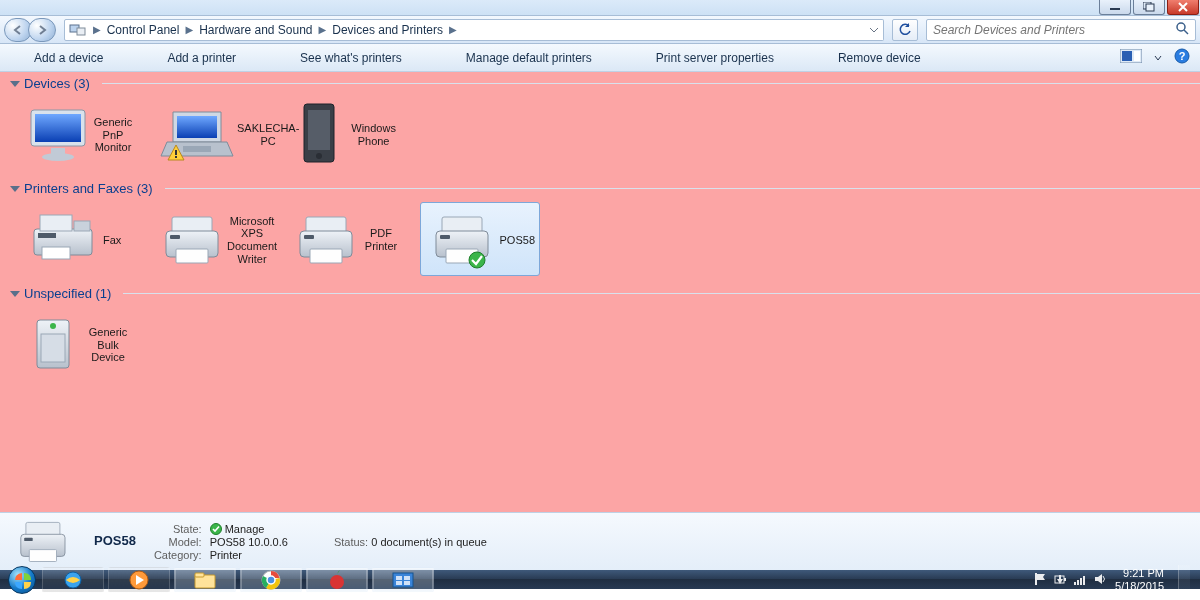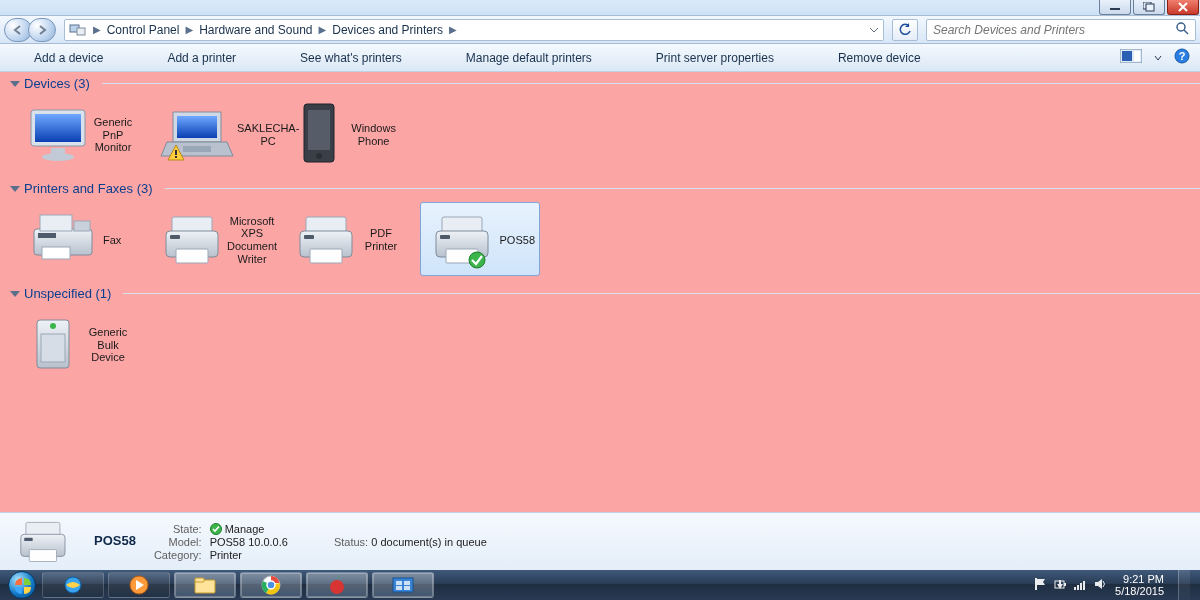--- a/index.html
+++ b/index.html
@@ -50,21 +50,21 @@
 
 .details { height:58px; background:linear-gradient(#f5f9fe,#e4eef9); border-top:1px solid #bfd1e5; display:flex; align-items:center; padding:2px 12px; font-size:11px; color:#333; gap:18px; }
 .details .d-ico { width:64px; height:48px; display:flex; align-items:center; justify-content:center; }
 .details .d-title { font-size:13px; font-weight:bold; color:#10284a; margin-bottom:2px; }
 .details .d-grid { display:grid; grid-template-columns:auto auto; column-gap:8px; row-gap:1px; }
 .details .d-lab { color:#5e5e5e; text-align:right; }
 .details .d-val { color:#222; }
 .details .d-status { margin-left:28px; }
 
 
-.taskbar { height:30px; background:linear-gradient(#3f597a 0%, #2a3d56 45%, #1f2d40 46%, #283a53 100%); display:flex; align-items:center; padding:0 4px; }
+.taskbar { height:19px; background:linear-gradient(#3f597a 0%, #2a3d56 45%, #1f2d40 46%, #283a53 100%); display:flex; align-items:center; padding:0 4px; }
 .start-orb { width:36px; height:30px; display:flex; align-items:center; justify-content:center; }
 .start-orb .orb { width:28px; height:28px; border-radius:50%; background:radial-gradient(circle at 35% 30%, #a8e7ff 0%, #1479c8 55%, #0a4a85 100%); border:1px solid #063761; position:relative; }
 .task-btn { width:62px; height:26px; margin:0 2px; border:1px solid rgba(255,255,255,.18); border-radius:3px; background:linear-gradient(rgba(255,255,255,.15),rgba(0,0,0,.1)); display:flex; align-items:center; justify-content:center; }
 .task-btn.active { background:linear-gradient(rgba(255,255,255,.35),rgba(180,210,240,.2)); box-shadow:inset 0 0 0 1px rgba(255,255,255,.25); }
 .tray { margin-left:auto; display:flex; align-items:center; gap:8px; color:#fff; font-size:11px; padding-right:6px; }
 .tray .tray-icons { display:flex; gap:6px; opacity:.9; }
 .tray .clock { text-align:right; line-height:1.1; }
 .show-desktop { width:12px; height:30px; border-left:1px solid rgba(255,255,255,.25); margin-left:6px; background:linear-gradient(rgba(255,255,255,.1),rgba(255,255,255,.02)); }
 </style>
 </head>

